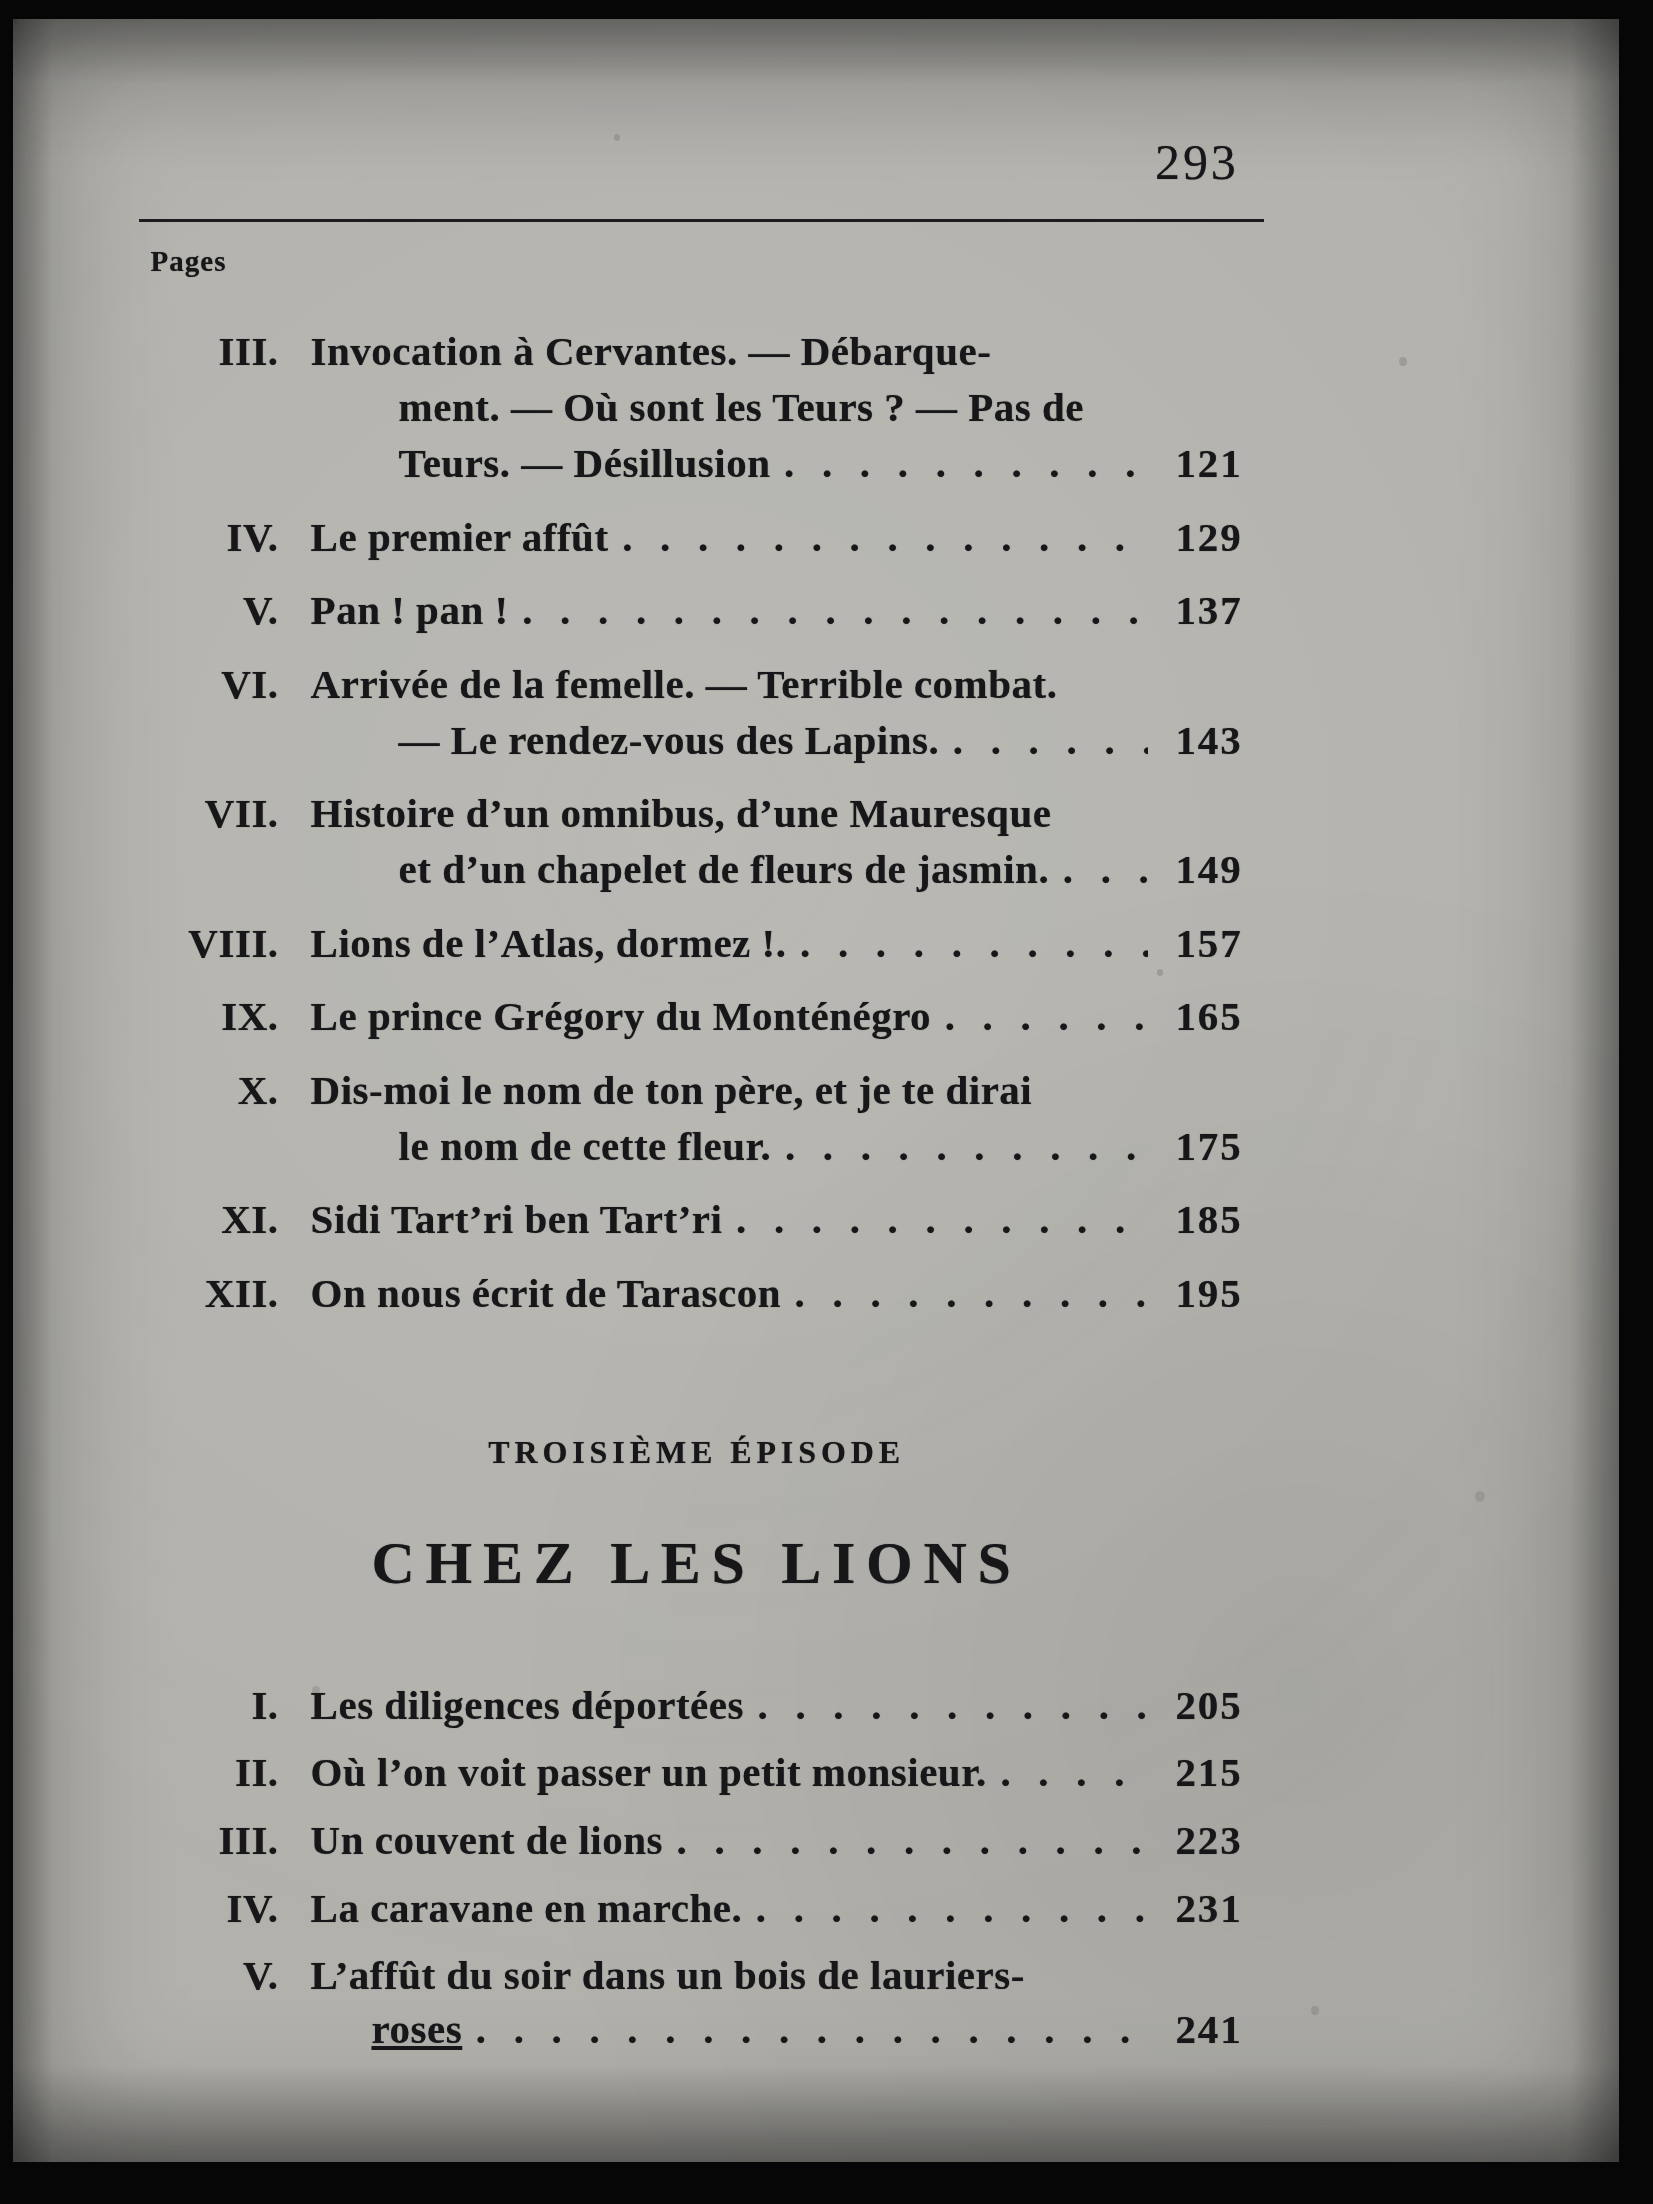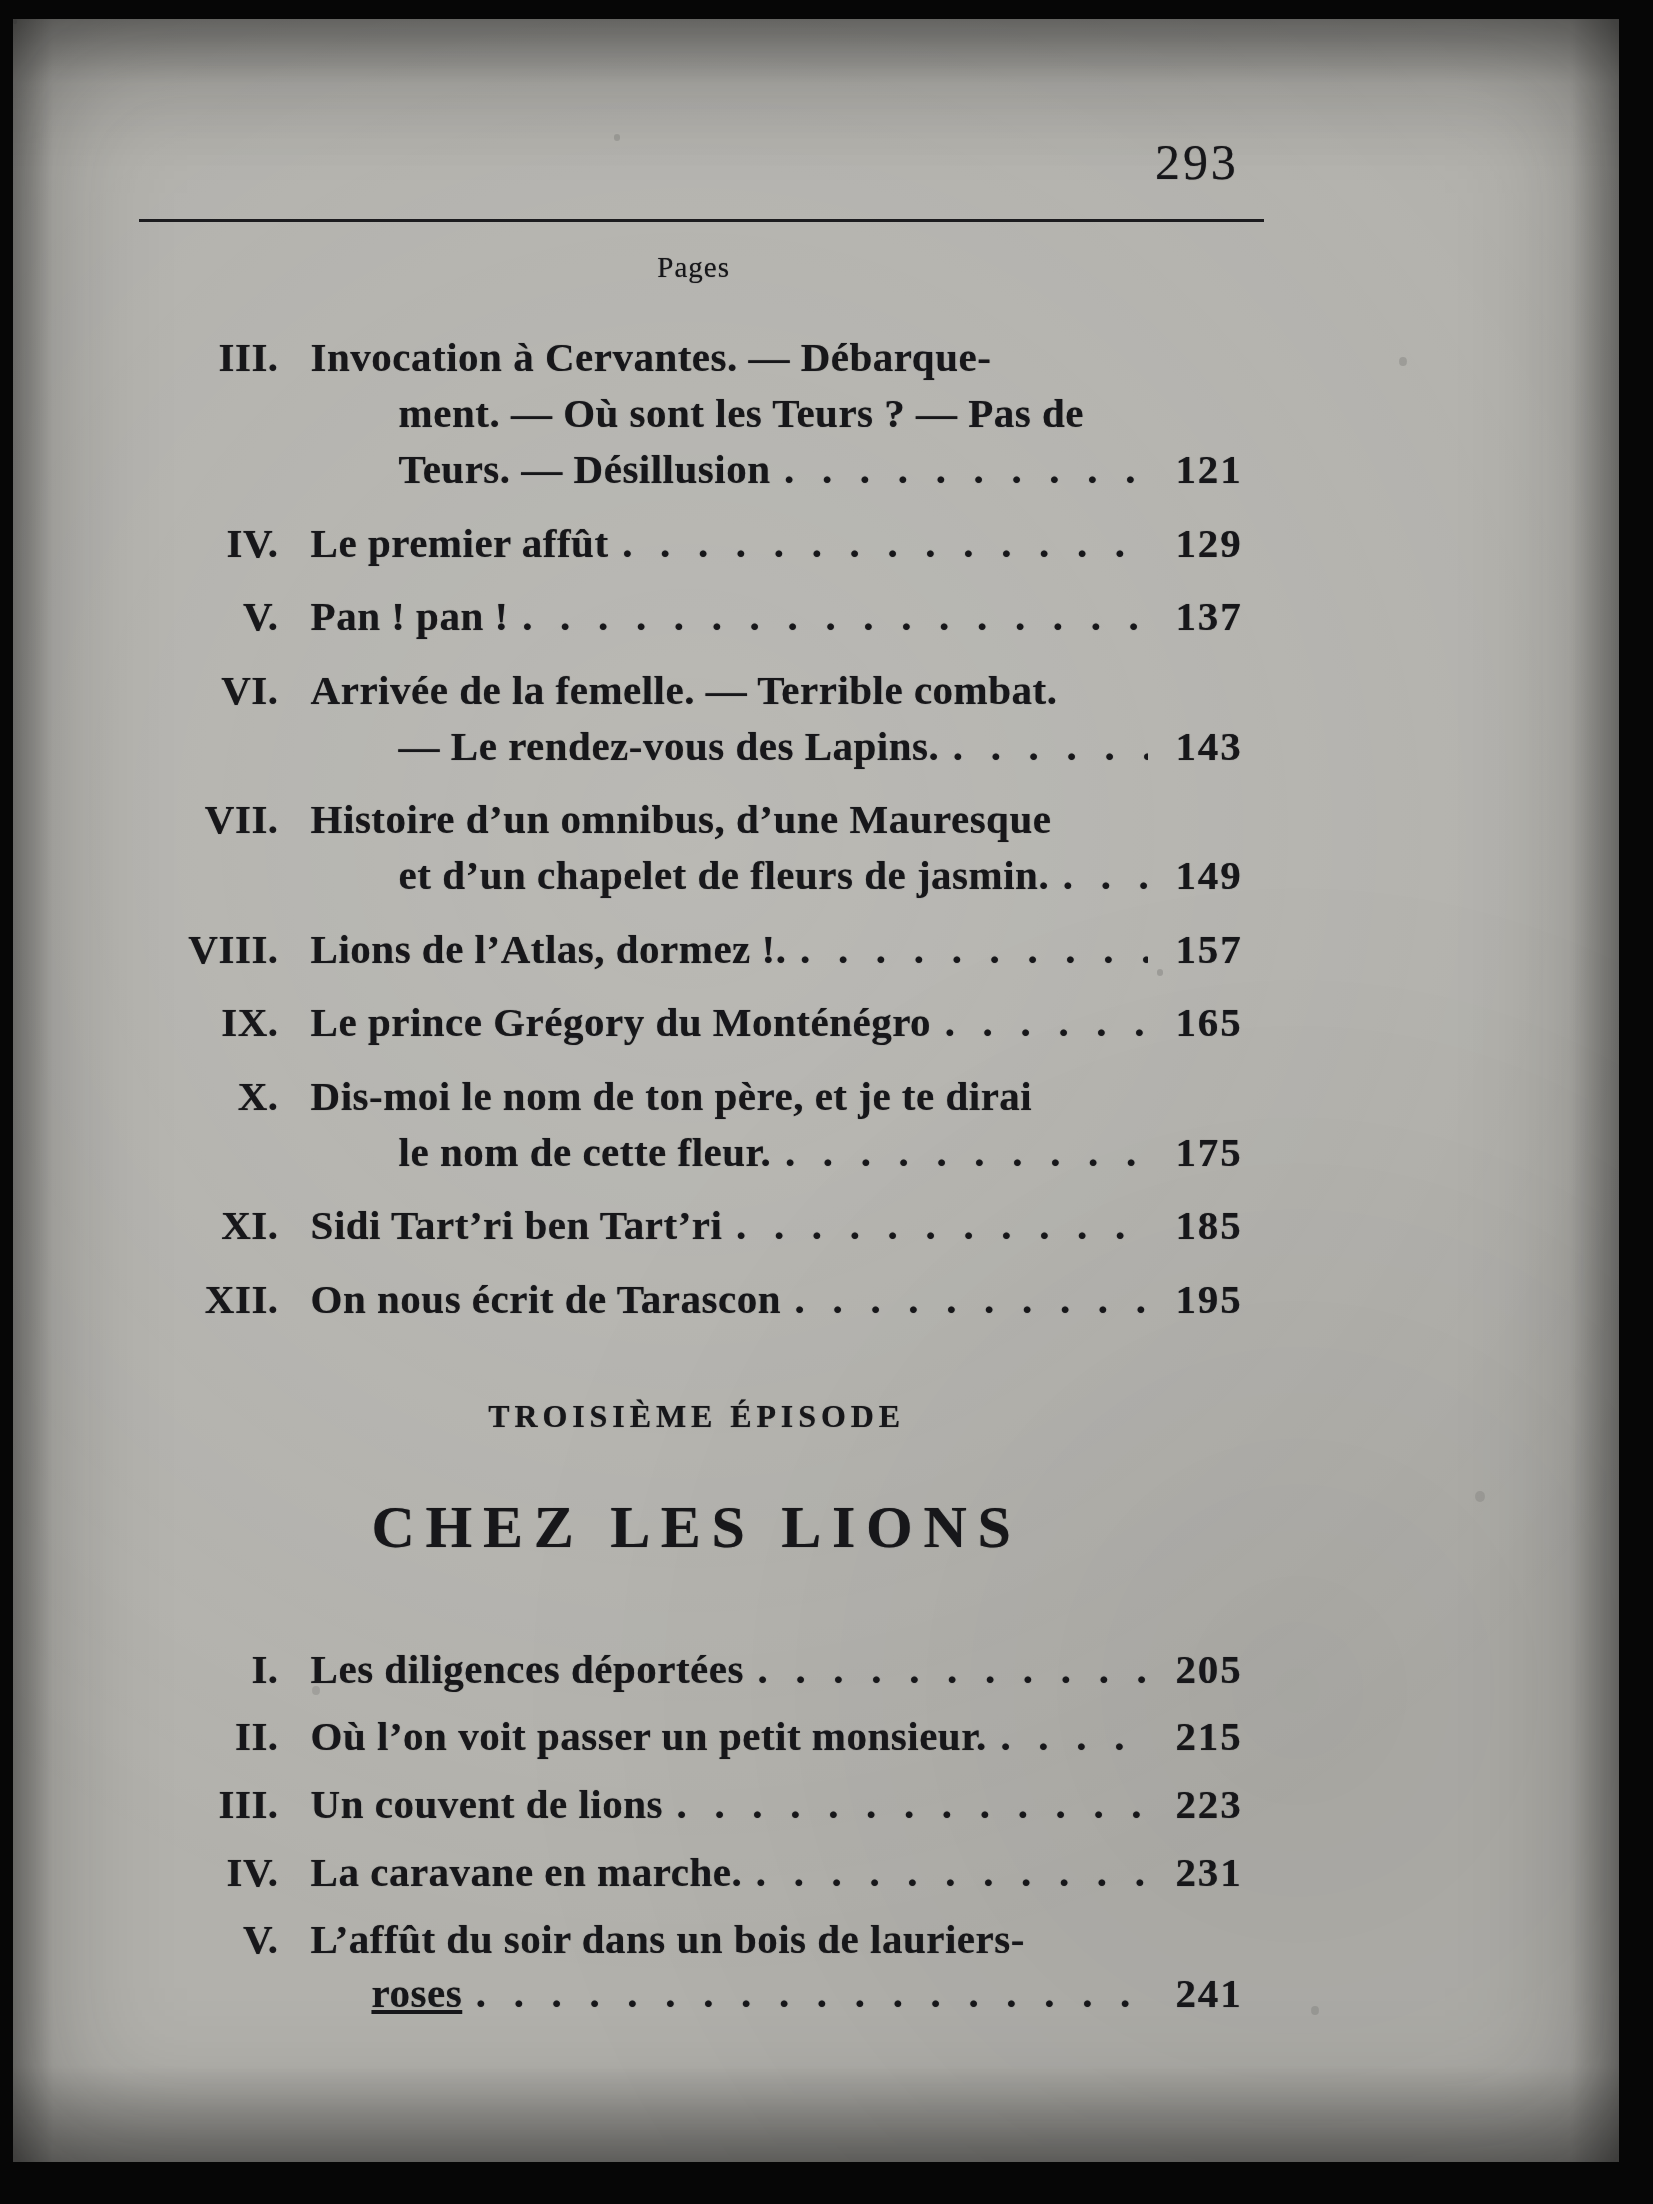--- a/index.html
+++ b/index.html
@@ -39,43 +39,43 @@
 
   .header { position:relative; height:85px; }
   .title {
     position:absolute; left:50%; transform:translateX(-50%);
     font-style:italic; font-weight:bold; font-size:50px; letter-spacing:1px;
     white-space:nowrap;
   }
   .pageno { position:absolute; right:3.9px; top:-1.9px; font-size:50px; letter-spacing:2.9px; }
   .rule { border-top:3.9px solid #1c1c1f; width:103%; margin-left:-11.6px; }
   .pages-label {
-    text-align:center; padding-right:5.8px; margin-top:29px;
-    font-size:29px; letter-spacing:1px; font-weight:normal;
+    text-align:left; padding-right:5.8px; margin-top:23px;
+    font-size:29px; letter-spacing:1px; font-weight:bold;
   }
 
   .toc { margin-top:45px; font-size:41px; font-weight:bold; letter-spacing:0.5px; }
   .entry { margin-bottom:17.5px; }
   .line { display:flex; align-items:baseline; line-height:56px; }
   .num { width:128px; flex:none; text-align:right; margin-right:32px; }
   .text { flex:none; white-space:nowrap; }
   .cont .text { margin-left:88px; }
   .toc2 .cont .text { margin-left:61px;text-decoration:underline; }
   .leader {
     flex:1 1 auto; min-width:0; overflow:hidden; white-space:nowrap;
     margin:0 9.7px 0 13.6px;
   }
   .leader::after {
     content:". . . . . . . . . . . . . . . . . . . . . . . . . . . . . . . . . . . . . . . .";
     letter-spacing:8.7px;
   }
   .pagenum { width:85px; flex:none; text-align:right; letter-spacing:1.9px; }
 
   .episode {
-    text-align:center; margin-top:71px;
+    text-align:center; margin-top:113px;
     font-size:32px; font-weight:bold; letter-spacing:4.9px;
   }
   .big-title {
     text-align:center; margin-top:58px;
     font-size:60px; font-weight:bold; letter-spacing:10.7px;
     white-space:nowrap;
   }
   .toc2 { margin-top:80px; }
   .toc2 .entry { margin-bottom:13.6px; }
   .toc2 .line { line-height:54px; }

